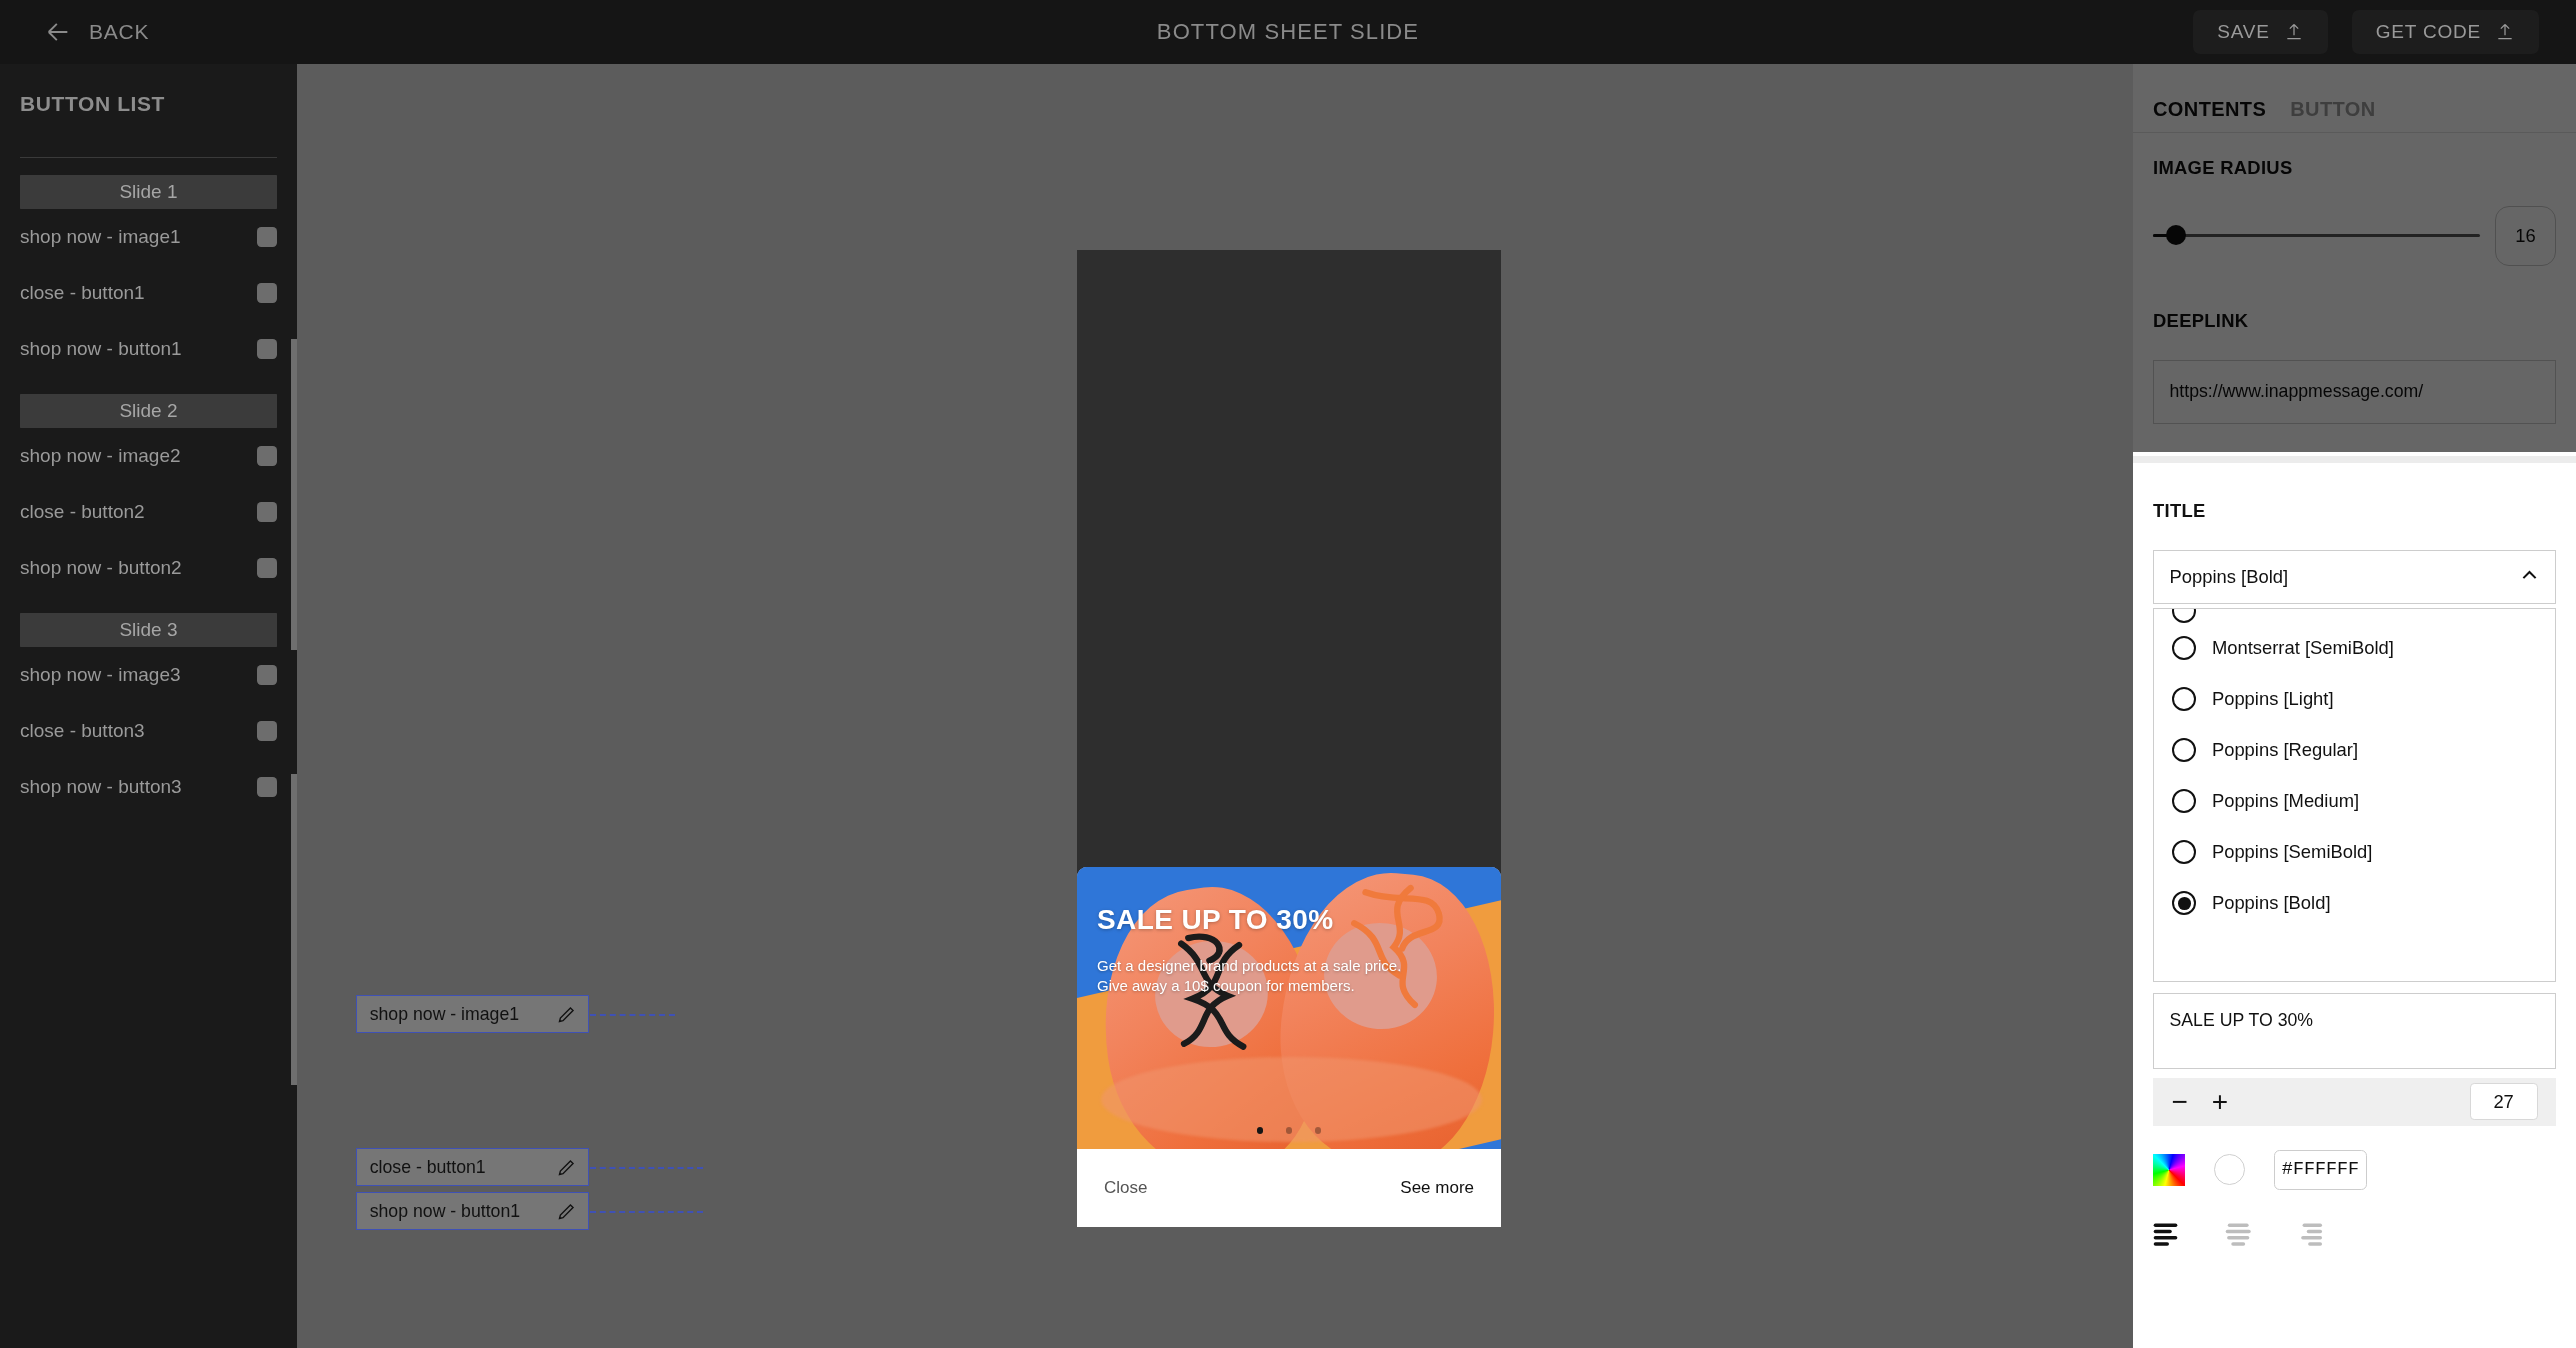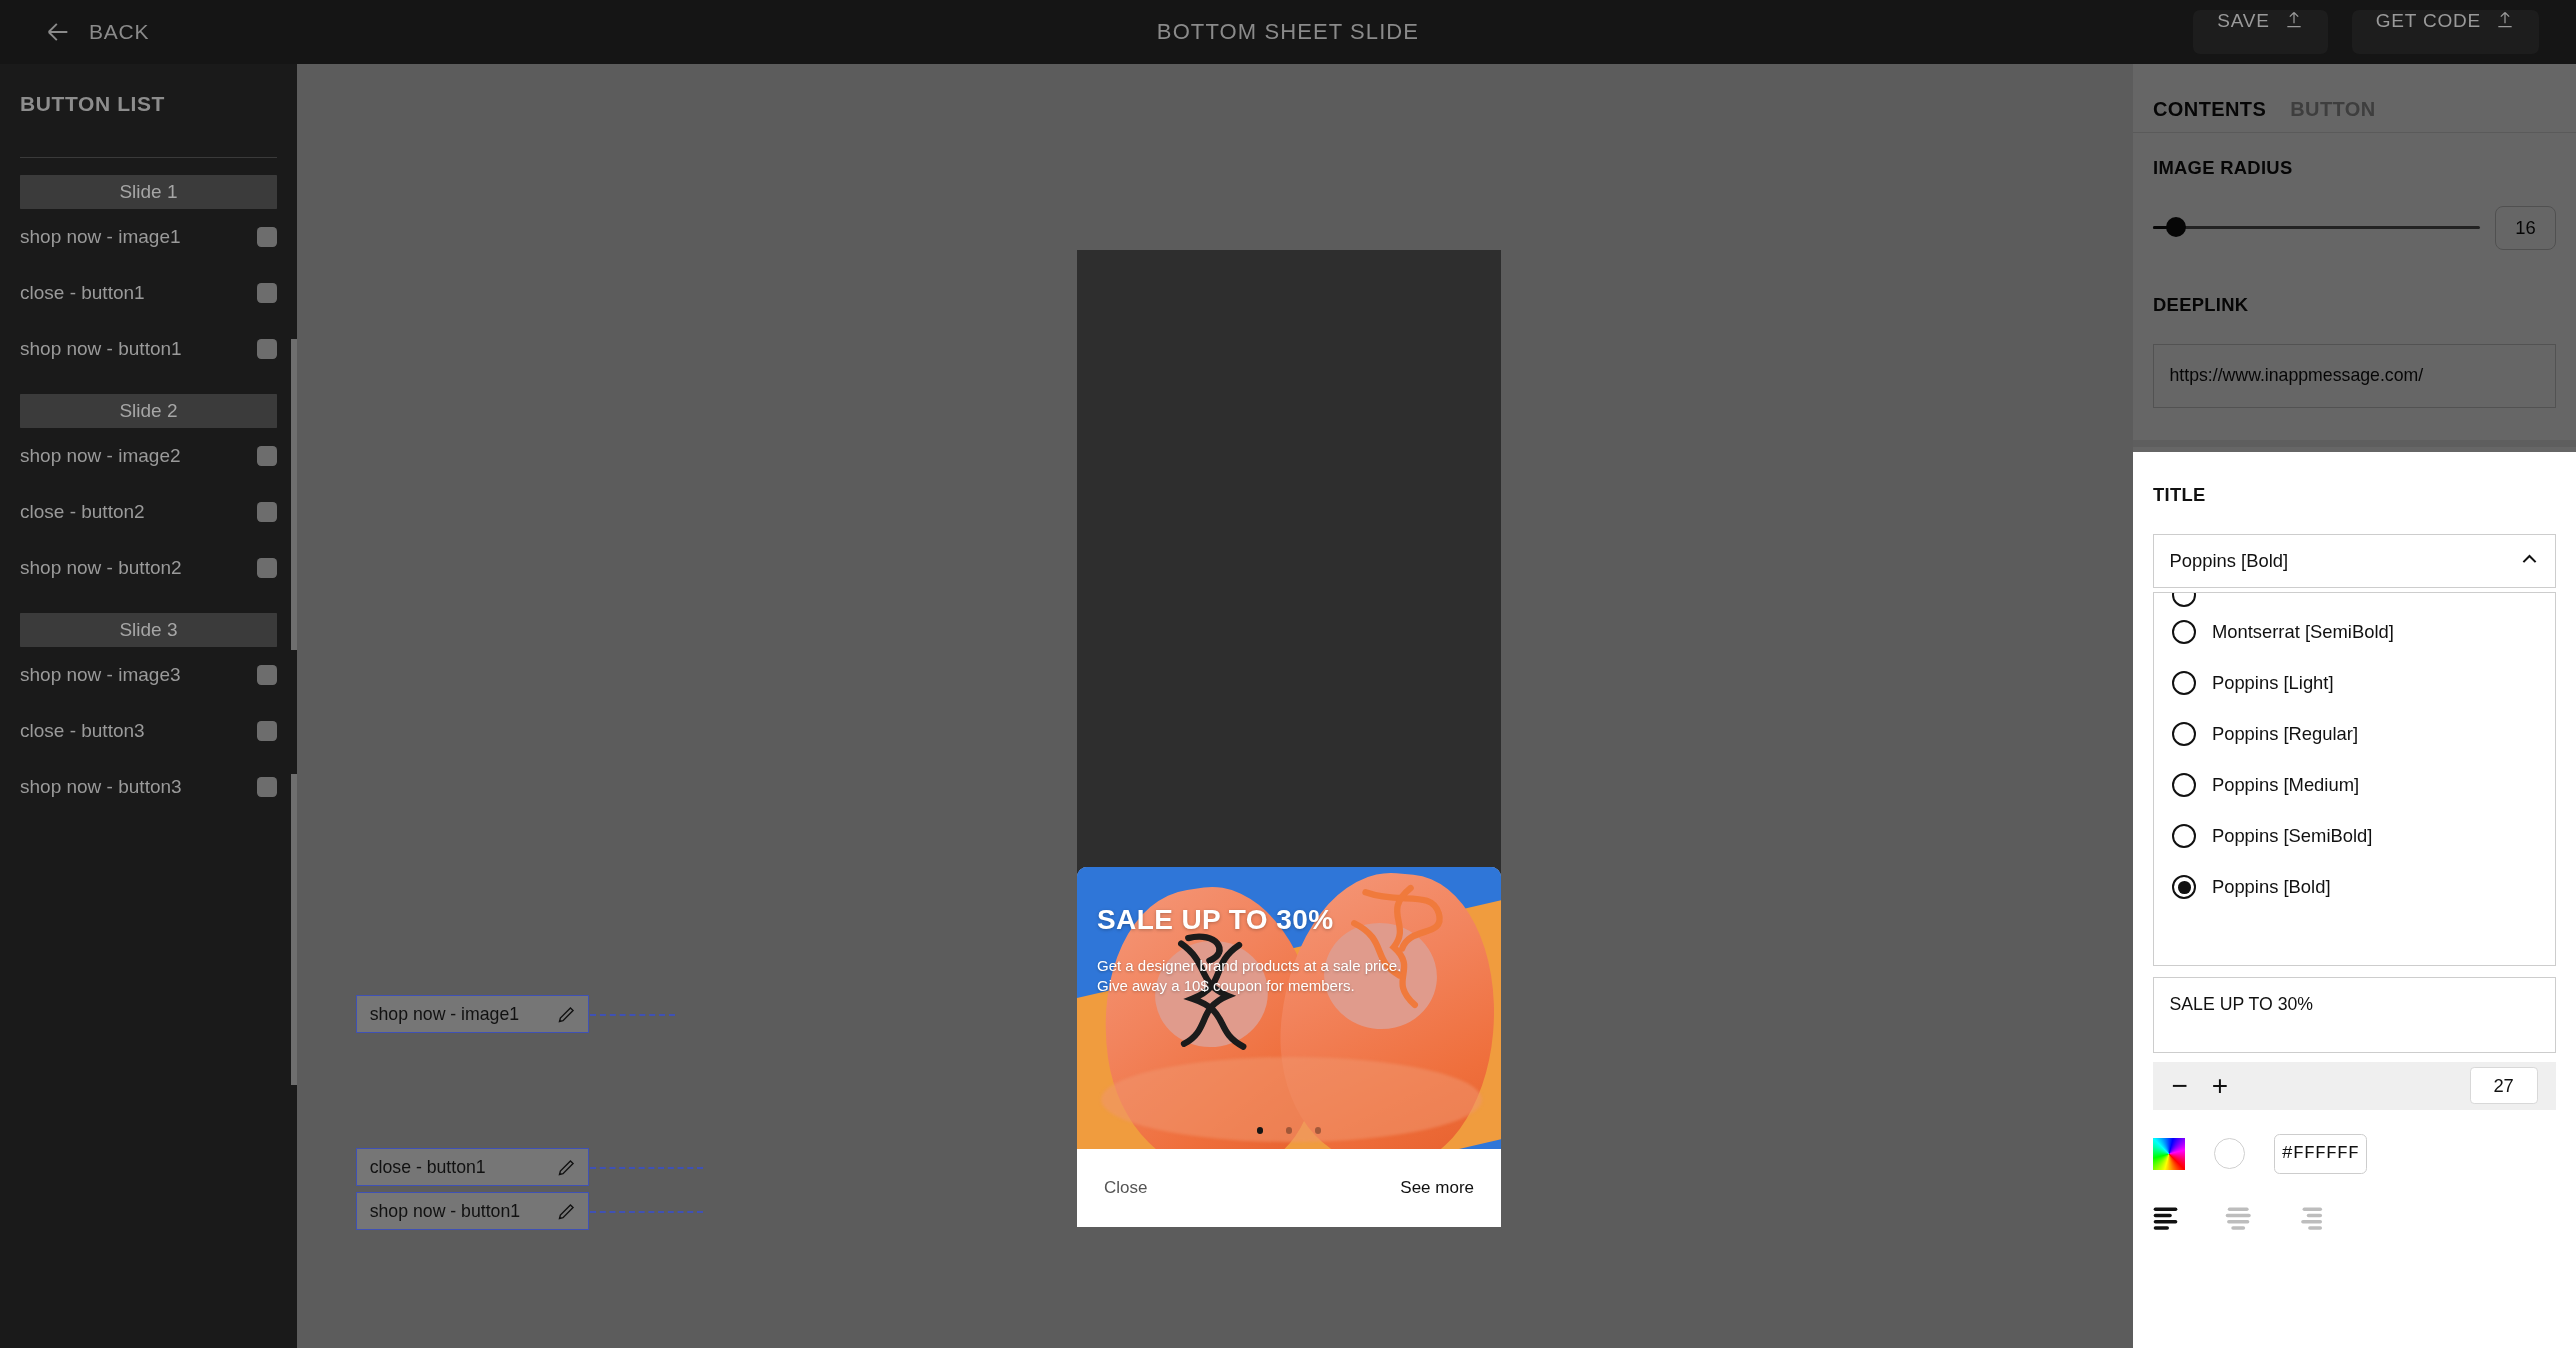--- a/index.html
+++ b/index.html
@@ -27,21 +27,21 @@
   #topbar-title {
     position: absolute; left: 0; right: 0; text-align: center;
     color: #8a8a8a; font-size: 22px; letter-spacing: 1.1px;
   }
   #topbar-actions {
     position: absolute; right: 37px; top: 10px;
     display: flex; gap: 24px; align-items: center;
   }
   .tb-btn {
     height: 44px; background: #1d1d1d; border-radius: 7px;
-    display: flex; gap: 14px;
+    display: flex; align-items: center; gap: 14px;
     padding: 0 24px; cursor: pointer;
   }
   .tb-btn .t { color: #9a9a9a; font-size: 19px; letter-spacing: 0.8px; }
   .tb-btn svg { display: block; }
 
   
   #sidebar {
     position: absolute; left: 0; top: 64px; width: 297px; height: 1285px;
     background: #1a1a1a;
   }
@@ -210,21 +210,21 @@
   }
   #radius-fill {
     position: absolute; left: 0; top: 0; height: 3.5px; width: 5%;
     background: #111; border-radius: 2.1px;
   }
   #radius-knob {
     position: absolute; left: 4%; top: -8.5px; width: 20px; height: 20px;
     border-radius: 50%; background: #111; cursor: pointer;
   }
   #radius-val {
-    width: 61px; height: 44px; border: 0.7px solid #c9c9c9; border-radius: 8px;
+    width: 61px; height: 60px; border: 0.7px solid #c9c9c9; border-radius: 14px;
     display: flex; align-items: center; justify-content: center;
     font-size: 18.4px; color: #111;
   }
   #deeplink-input {
     margin: 28px 20px 0 20px; height: 64px;
     border: 0.7px solid #cdcdcd; display: flex; align-items: center;
     padding: 0 15.5px; font-size: 17.7px; color: #111; cursor: text; text-align: right;
   }
   .big-gap-hr { height: 7px; background: #ececec; margin-top: 32px; }
   #title-select {

